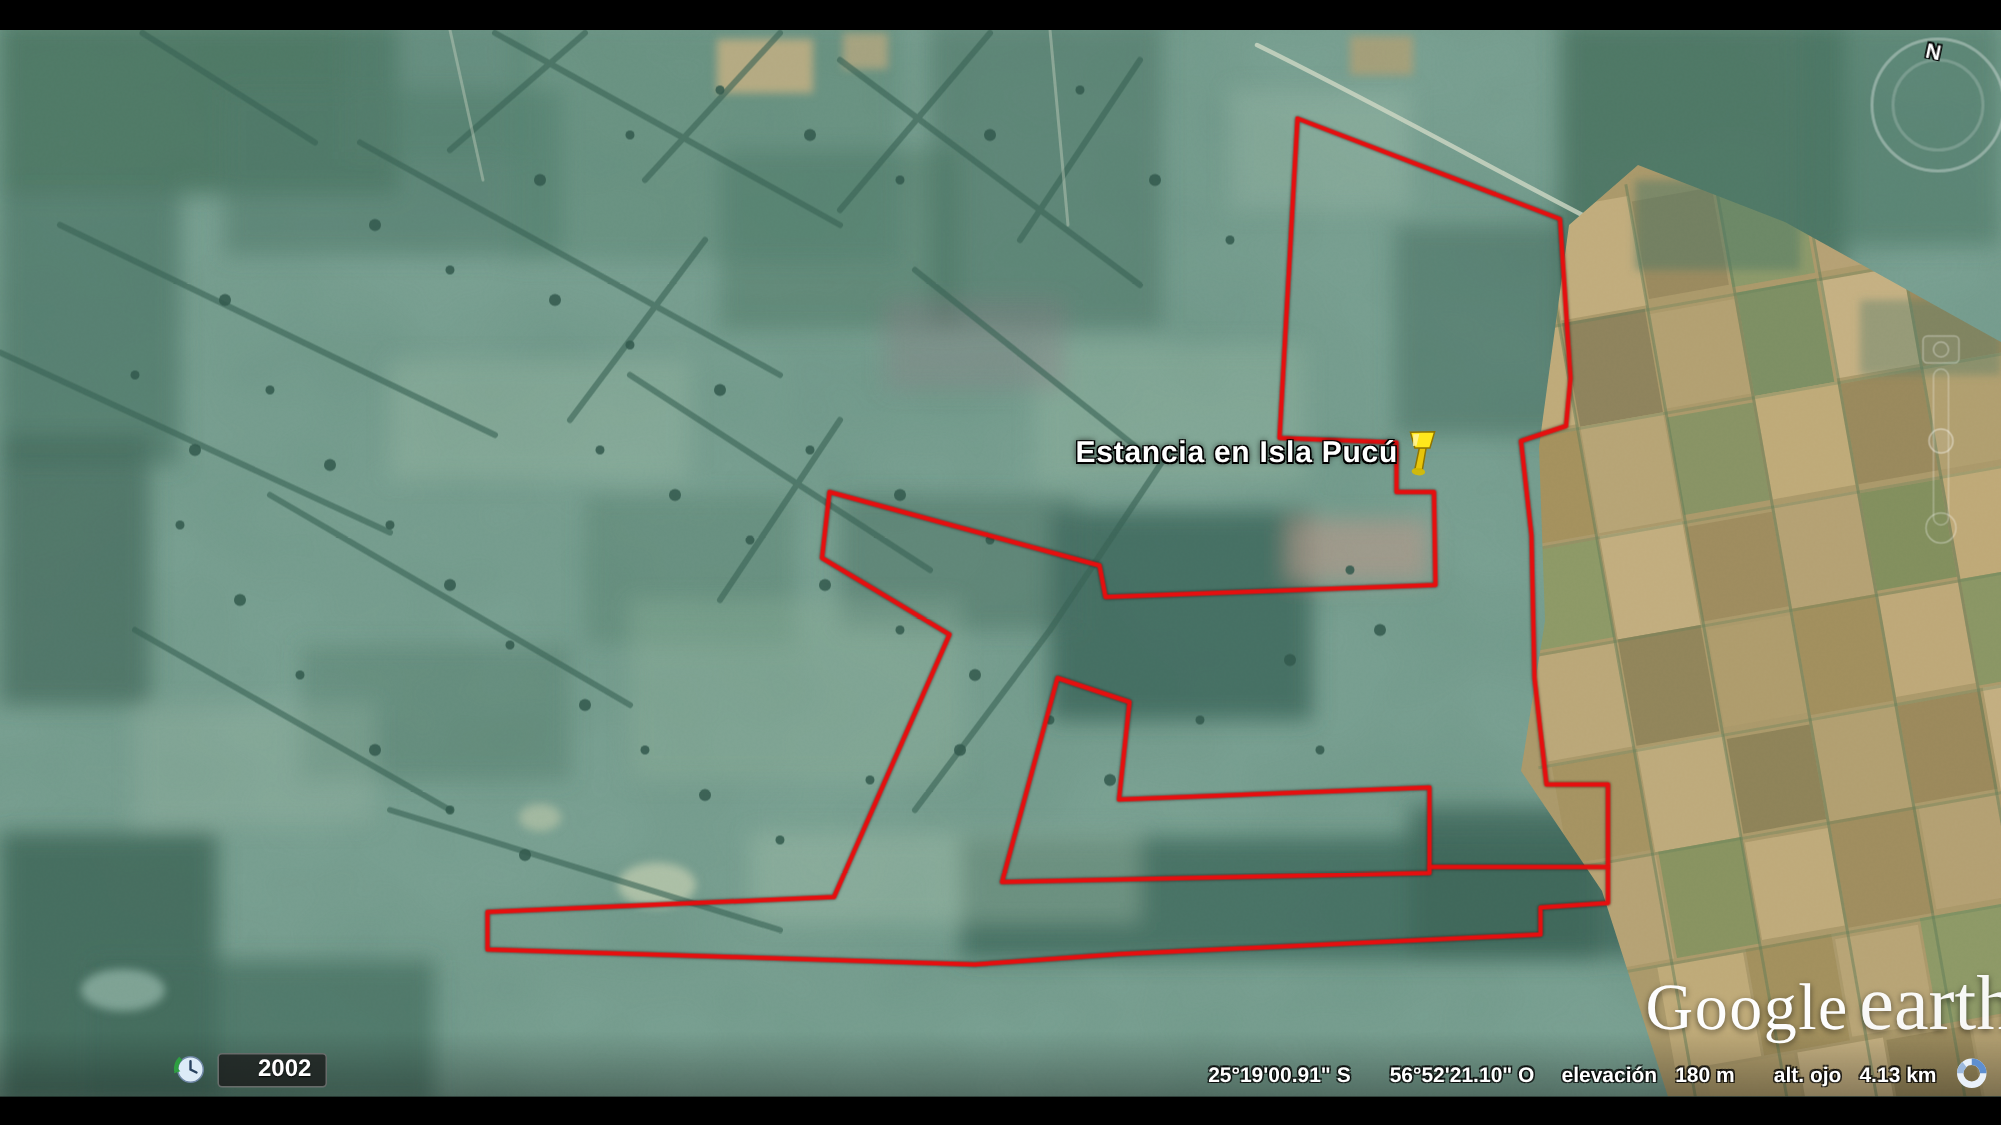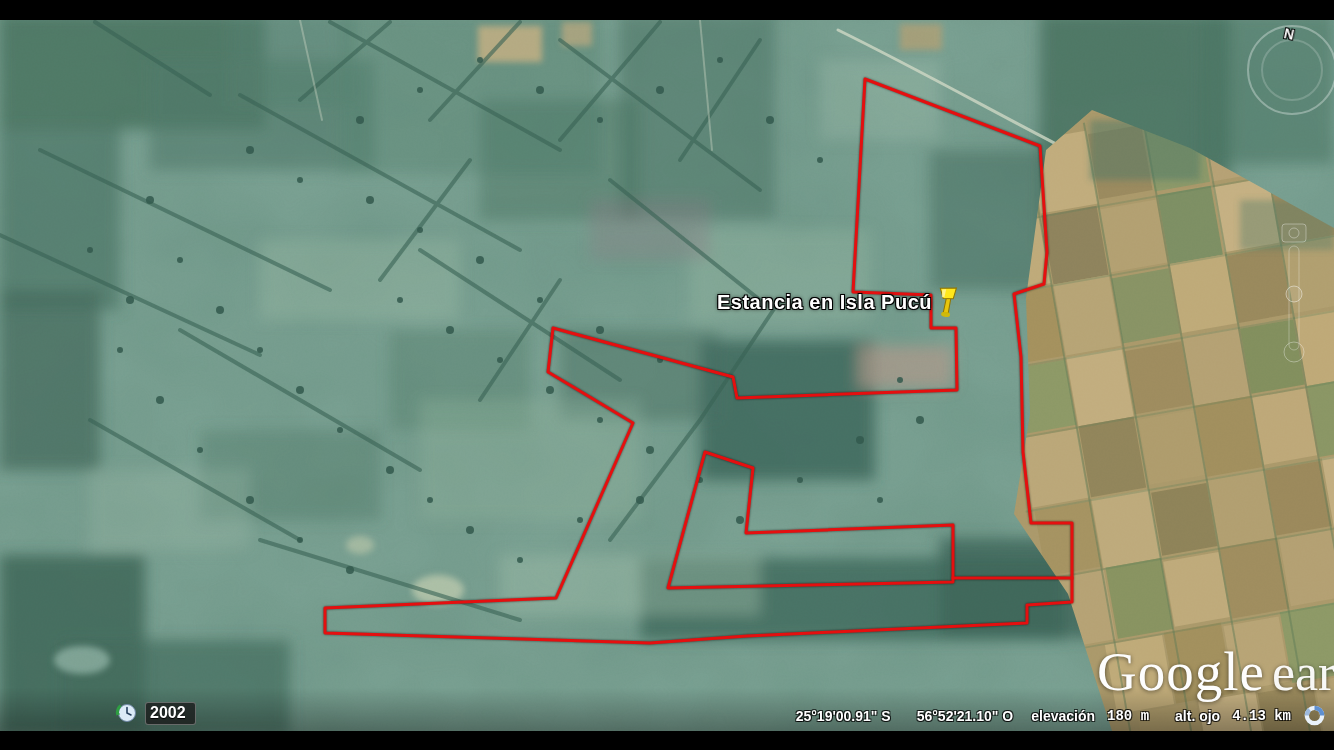--- a/index.html
+++ b/index.html
@@ -34,37 +34,37 @@
   }
   
   .attribution{
     left:548px;top:653px;width:280px;text-align:center;
     font-size:15px;font-weight:700;line-height:16px;color:rgba(255,255,255,.92);
     text-shadow:0 1px 2px rgba(0,0,0,.8),0 0 3px rgba(0,0,0,.6);
   }
   
   .logo{left:1097px;top:640px;white-space:nowrap;color:#fdfdfd;
     text-shadow:0 1px 4px rgba(0,0,0,.55);}
-  .logo .g{font-family:"Liberation Serif",serif;font-size:55px;letter-spacing:1px;}
+  .logo .g{font-family:"Liberation Serif",serif;font-size:44px;letter-spacing:1px;}
   .logo .e{font-family:Liberation Serif, serif;font-size:52px;font-weight:400;
     margin-left:7px;color:rgba(255,255,255,.95);}
   
   .year-badge{left:114px;top:701px;display:flex;align-items:center;}
   .year-box{
-    margin-left:7px;padding:1px 9px 2px 4px;font-size:16px;font-weight:700;color:#fff;
+    margin-left:7px;padding:1px 9px 2px 26px;font-size:16px;font-weight:700;color:#fff;
     background:rgba(25,25,25,.78);border:1px solid rgba(160,160,160,.55);border-radius:3px;
     text-shadow:0 1px 1px #000;
   }
   
   .status-bar{
     right:8px;top:704px;display:flex;align-items:center;
     font-size:14px;font-weight:700;color:#fff;white-space:nowrap;
     text-shadow:-1px -1px 0 rgba(0,0,0,.7),1px -1px 0 rgba(0,0,0,.7),-1px 1px 0 rgba(0,0,0,.7),1px 1px 0 rgba(0,0,0,.7);
   }
-  .status-bar .sp-lg{margin-left:26px;} .status-bar .sp-md{margin-left:18px;} .status-bar .sp-sm{margin-left:12px;font-family:Liberation Mono, monospace;}
+  .status-bar .sp-lg{margin-left:26px;} .status-bar .sp-md{margin-left:18px;} .status-bar .sp-sm{margin-left:12px;}
   .status-ring{margin-left:12px;width:23px;height:23px;}
 </style>
 </head>
 <body>
 
 <div class="stage">
 
   <svg class="map-svg" width="1334" height="750" viewBox="0 0 1334 750">
     <defs>
       <filter id="soft" x="-30%" y="-30%" width="160%" height="160%">

